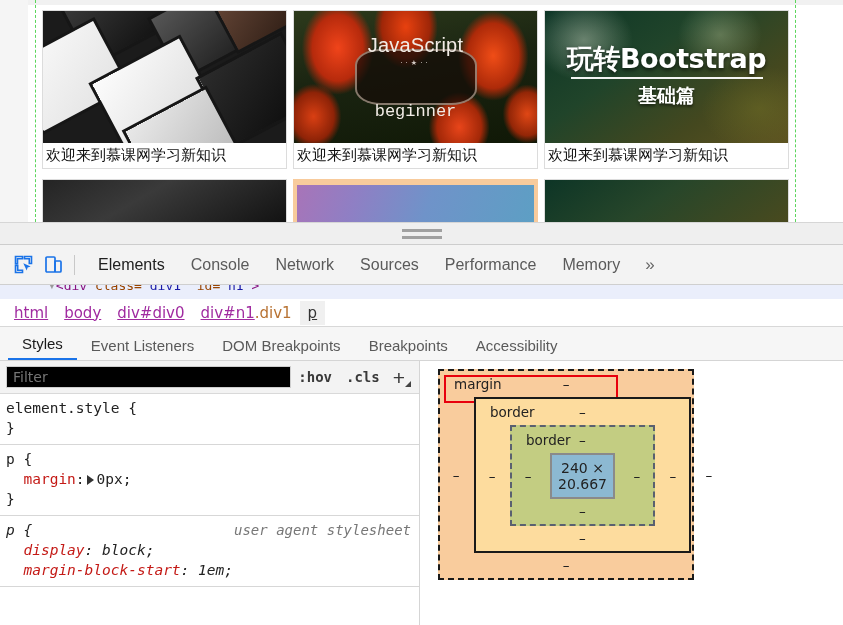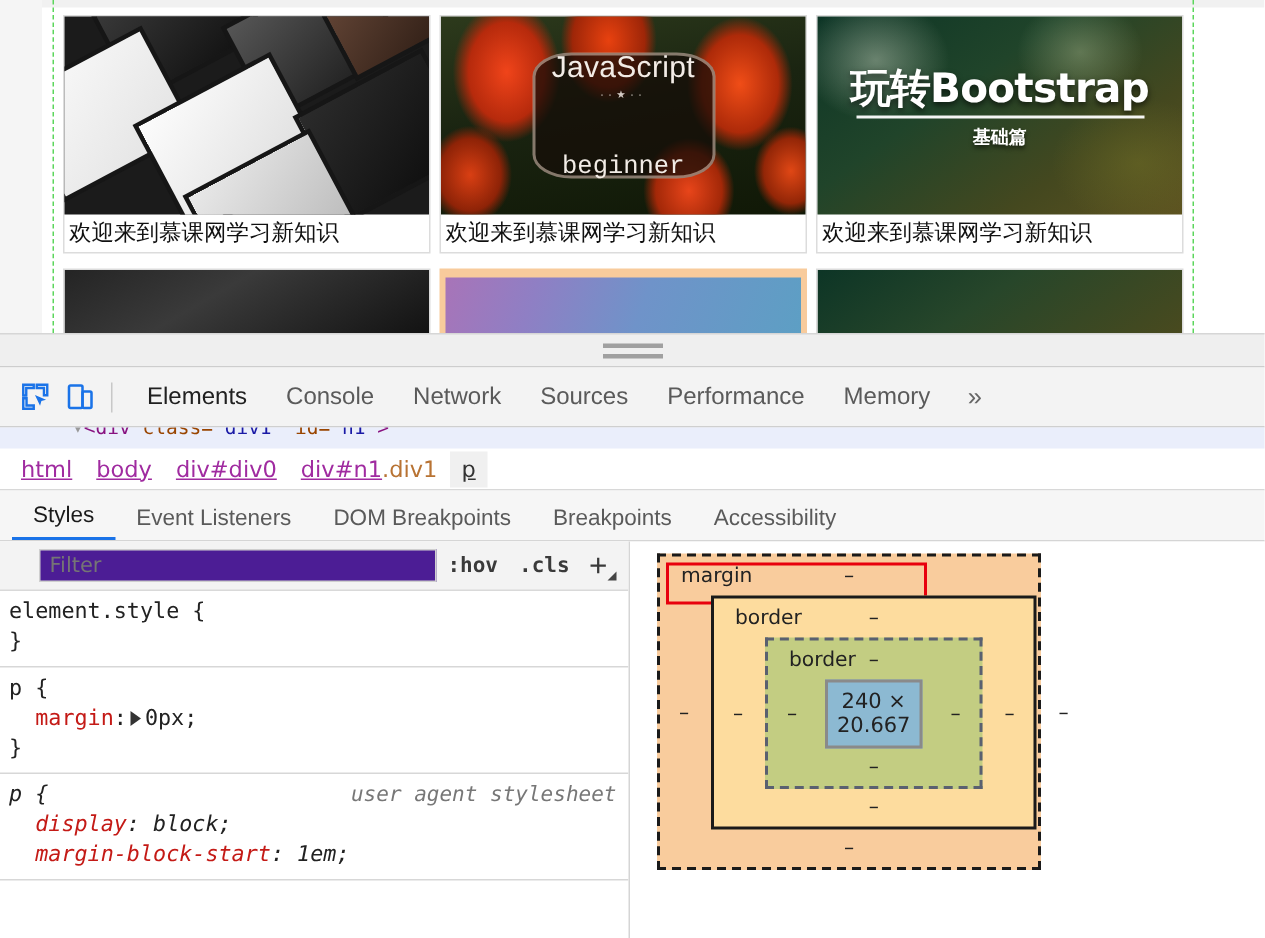--- a/index.html
+++ b/index.html
@@ -80,21 +80,21 @@
       radial-gradient(ellipse 44px 56px at 82% 34%, #f04d17 0%, #ad2a09 58%, rgba(50,25,8,0) 80%),
       radial-gradient(ellipse 38px 44px at 68% 88%, #e8451a 0%, #a32808 58%, rgba(50,25,8,0) 80%),
       radial-gradient(ellipse 34px 40px at 8%  80%, #d93f13 0%, #8e2307 60%, rgba(50,25,8,0) 82%),
       radial-gradient(ellipse 30px 36px at 96% 78%, #e04715 0%, #932607 60%, rgba(50,25,8,0) 82%),
       linear-gradient(170deg, #2d3a1c 0%, #1a2411 45%, #101806 100%);
     filter: blur(0.3px);
   }
   .t-js .plaque {
     position: absolute; left: 50%; top: 50%;
     transform: translate(-50%,-50%);
-    width: 122px; height: 84px;
+    width: 122px; height: 56px;
     background: rgba(22,14,8,0.74);
     border: 2px solid rgba(225,205,190,0.55);
     border-radius: 26px / 16px;
     display: flex; flex-direction: column;
     align-items: center; justify-content: center;
     color: #f2ece6;
   }
   .t-js .plaque .big { font-size: 20px; letter-spacing: .2px; font-family: "Liberation Sans", sans-serif; }
   .t-js .plaque .stars { font-size: 7px; letter-spacing: 3px; margin: 2px 0 1px; opacity: .85; }
   .t-js .plaque .sub { font-size: 17px; font-family: Liberation Mono, monospace; margin-top: 34px; }
@@ -110,21 +110,21 @@
   .t-bs .ttl {
     position: absolute; left: 0; right: 0; top: 30px;
     text-align: center; color: #fff;
     font-size: 27px; font-weight: bold; letter-spacing: -.5px;
     text-shadow: 0 2px 4px rgba(0,0,0,.65);
     font-family: "DejaVu Sans", sans-serif;
   }
   .t-bs .rule { position: absolute; left: 26px; width: 192px; top: 66px; height: 2px; background: #fff; opacity: .95; }
   .t-bs .sub2 {
     position: absolute; left: 0; right: 0; top: 72px;
-    text-align: center; color: #fff; font-size: 12px; font-weight: bold;
+    text-align: center; color: #fff; font-size: 19px; font-weight: bold;
     text-shadow: 0 2px 3px rgba(0,0,0,.6);
     font-family: "DejaVu Sans", sans-serif;
   }
 
   
   .row2 { margin-top: 4px; display: flex; gap: 6px; width: 748px; }
   .card-clip { width: 245px; height: 46px; overflow: hidden; border: 1px solid #dcdcdc; }
   .card-clip.highlight {
     border: none;
     background: #f8cb9c;          
@@ -209,24 +209,23 @@
   
   .panes { display: flex; height: 271px; }
   .pane-left { width: 420px; border-right: 1px solid #d5d5d5; background: #fff; overflow: hidden; }
   .pane-right { flex: 1; background: #fff; position: relative; }
 
   .filter-row {
     height: 33px; background: #f3f3f3; border-bottom: 1px solid #d9d9d9;
     display: flex; align-items: center; padding: 0 6px;
   }
   .filter-input {
-    flex: 1; height: 22px; border: 1px solid #cfcfcf; background: #4c1d95;
+    flex: 1; height: 22px; border: 1px solid #cfcfcf; background: #000000;
     font-size: 14px; color: #888; padding: 0 6px; outline: none;
     font-family: "DejaVu Sans", sans-serif;
-    margin-left: 20px;
   }
   .filter-btn {
     font-family: "DejaVu Sans Mono", monospace; font-size: 14px; font-weight: bold;
     color: #3a3a3a; padding: 0 7px; cursor: pointer;
   }
   .plus-btn { position: relative; font-size: 21px; color: #3a3a3a; padding: 0 8px 0 6px; line-height: 1; cursor: pointer; }
   .plus-btn .caret {
     position: absolute; right: 2px; bottom: 1px;
     width: 0; height: 0; border-left: 6px solid transparent; border-bottom: 6px solid #444;
   }

